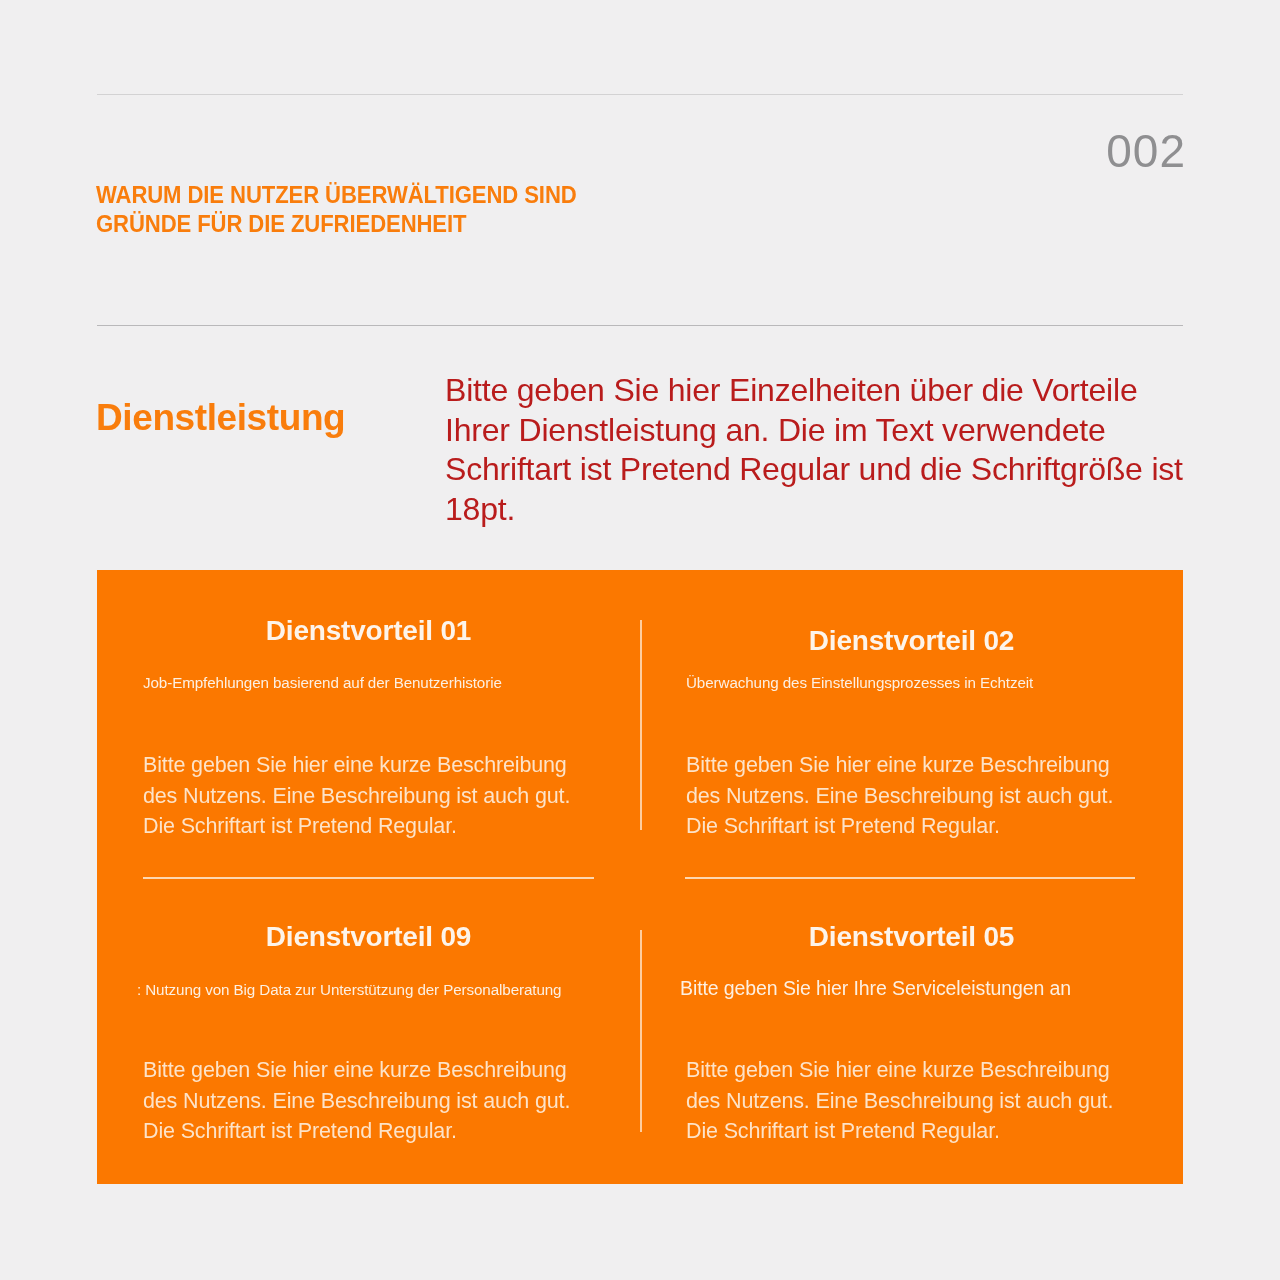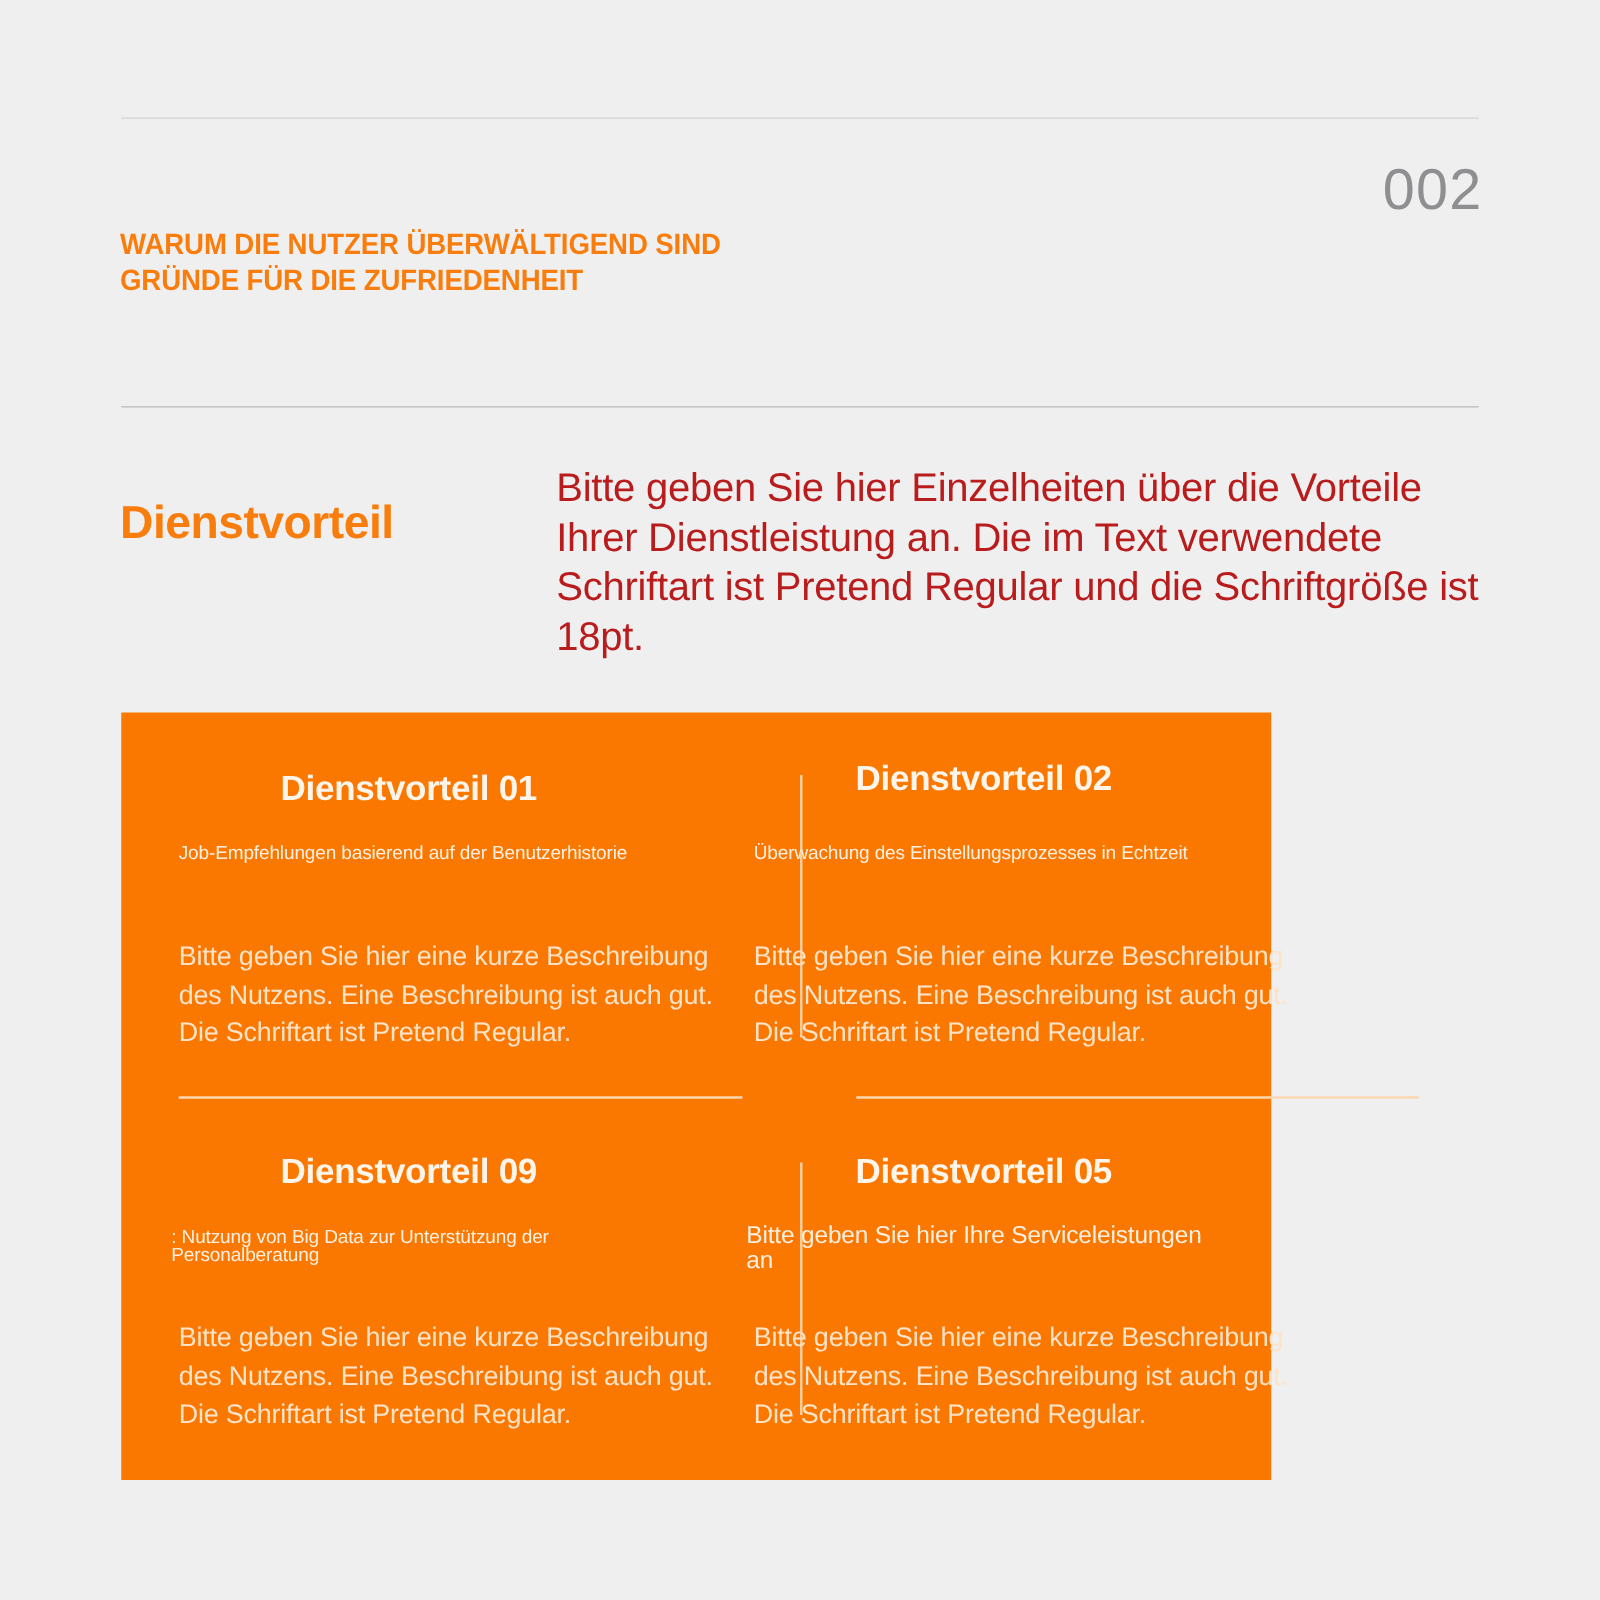--- a/index.html
+++ b/index.html
@@ -87,21 +87,21 @@
     font-weight: 400;
     line-height: 39.5px;
     letter-spacing: -0.2px;
   }
 
   
   .card {
     position: absolute;
     left: 97px;
     top: 570px;
-    width: 920px;
+    width: 1086px;
     height: 614px;
     background: #fb7800;
   }
 
   .grid {
     position: absolute;
     inset: 0;
     display: grid;
     grid-template-columns: 1fr 1fr;
     grid-template-rows: 1fr 1fr;
@@ -140,21 +140,21 @@
     font-weight: 400;
     line-height: 30.5px;
     letter-spacing: -0.15px;
   }
 
   
   .c1 .cell-title { position: absolute; left: 46px; right: 46px; top: 47px; }
   .c1 .cell-sub   { position: absolute; left: 46px; right: 46px; top: 105px; }
   .c1 .cell-body  { position: absolute; left: 46px; top: 180px; width: 455px; }
 
-  .c2 .cell-title { position: absolute; left: 46px; right: 46px; top: 39px; }
+  .c2 .cell-title { position: absolute; left: 46px; right: 46px; top: 57px; }
   .c2 .cell-sub   { position: absolute; left: 46px; right: 46px; top: 105px; }
   .c2 .cell-body  { position: absolute; left: 46px; top: 180px; width: 455px; }
 
   .c3 .cell-title { position: absolute; left: 46px; right: 46px; top: 46px; }
   .c3 .cell-sub   { position: absolute; left: 40px; right: 40px; top: 105px; }
   .c3 .cell-body  { position: absolute; left: 46px; top: 178px; width: 455px; }
 
   .c4 .cell-title { position: absolute; left: 46px; right: 46px; top: 46px; }
   .c4 .cell-sub   { position: absolute; left: 40px; right: 40px; top: 102px; }
   .c4 .cell-body  { position: absolute; left: 46px; top: 178px; width: 455px; }
@@ -204,21 +204,21 @@
 
   <div class="page-number">002</div>
 
   <div class="eyebrow">
     <span class="l1">WARUM DIE NUTZER ÜBERWÄLTIGEND SIND</span>
     <span class="l2">GRÜNDE FÜR DIE ZUFRIEDENHEIT</span>
   </div>
 
   <div class="rule-mid"></div>
 
-  <div class="lead-title">Dienstvorteil</div>
+  <div class="lead-title">Dienstleistung</div>
 
   <div class="lead-body">Bitte geben Sie hier Einzelheiten über die Vorteile Ihrer Dienstleistung an. Die im Text verwendete Schriftart ist Pretend Regular und die Schriftgröße ist 18pt.</div>
 
   <div class="card">
     <div class="grid">
 
       <div class="cell c1">
         <div class="cell-title">Dienstvorteil 01</div>
         <div class="cell-sub">Job-Empfehlungen basierend auf der Benutzerhistorie</div>
         <div class="cell-body">Bitte geben Sie hier eine kurze Beschreibung des Nutzens. Eine Beschreibung ist auch gut. Die Schriftart ist Pretend Regular.</div>

